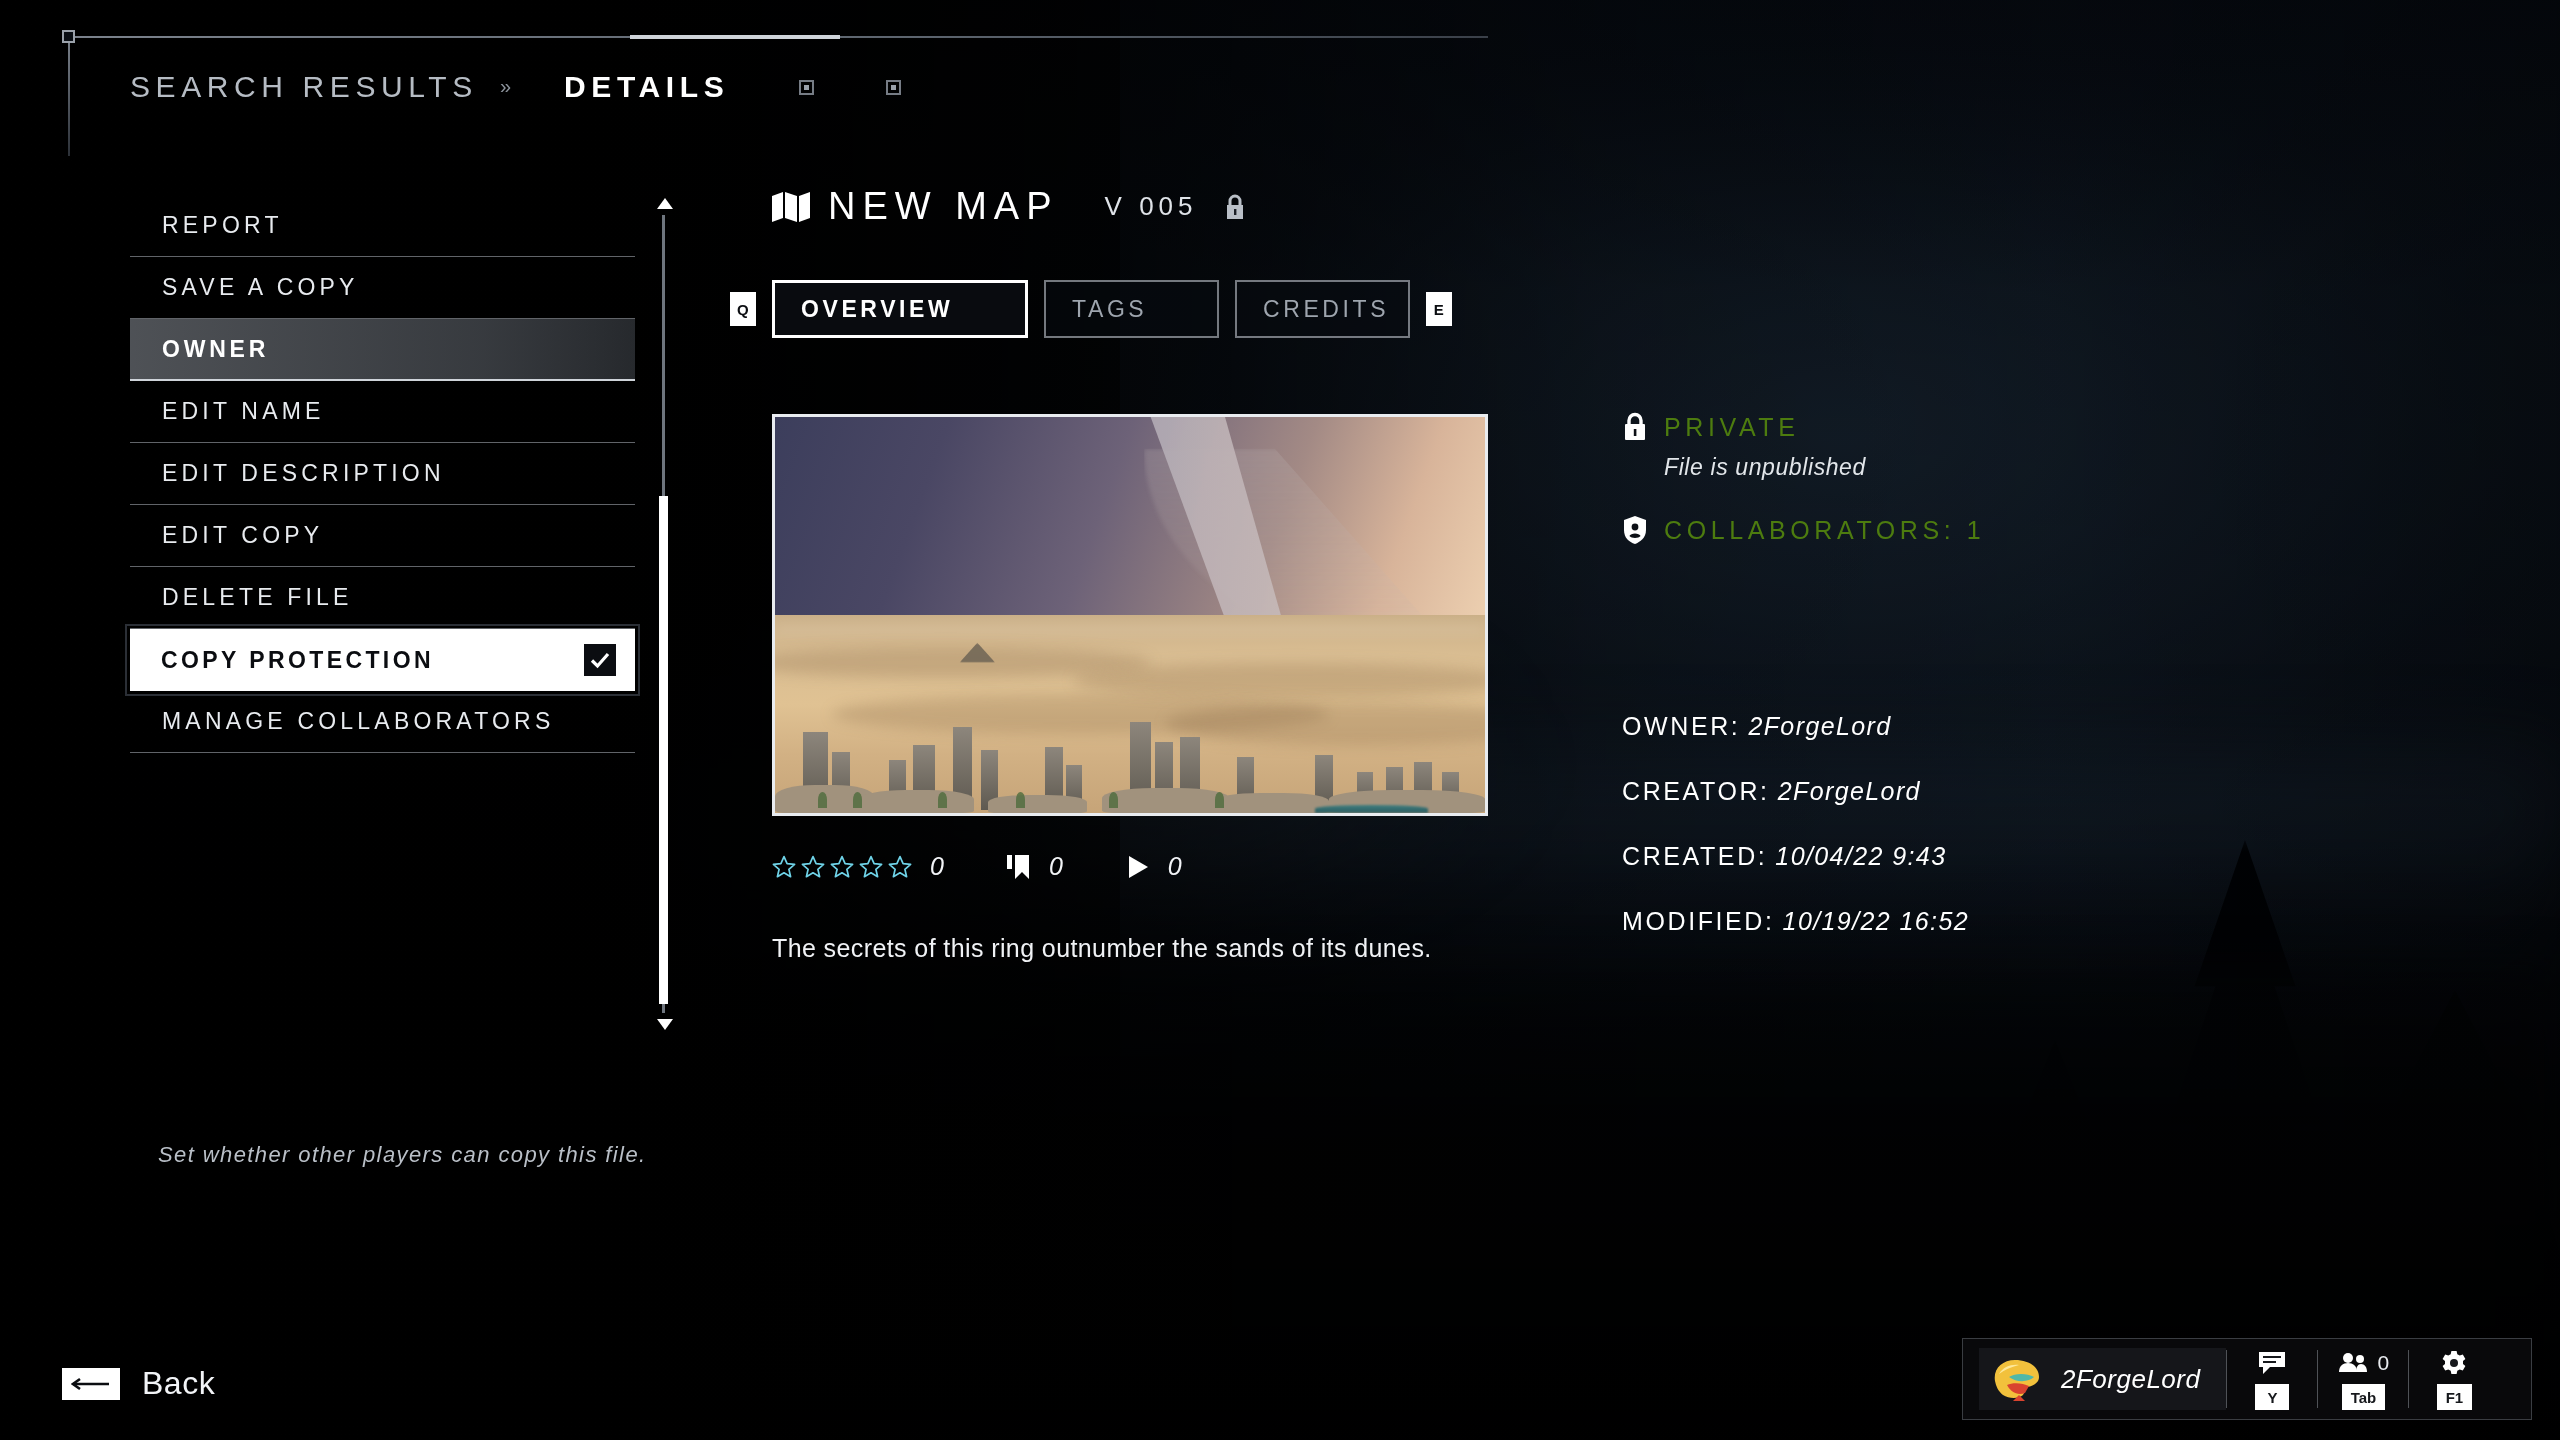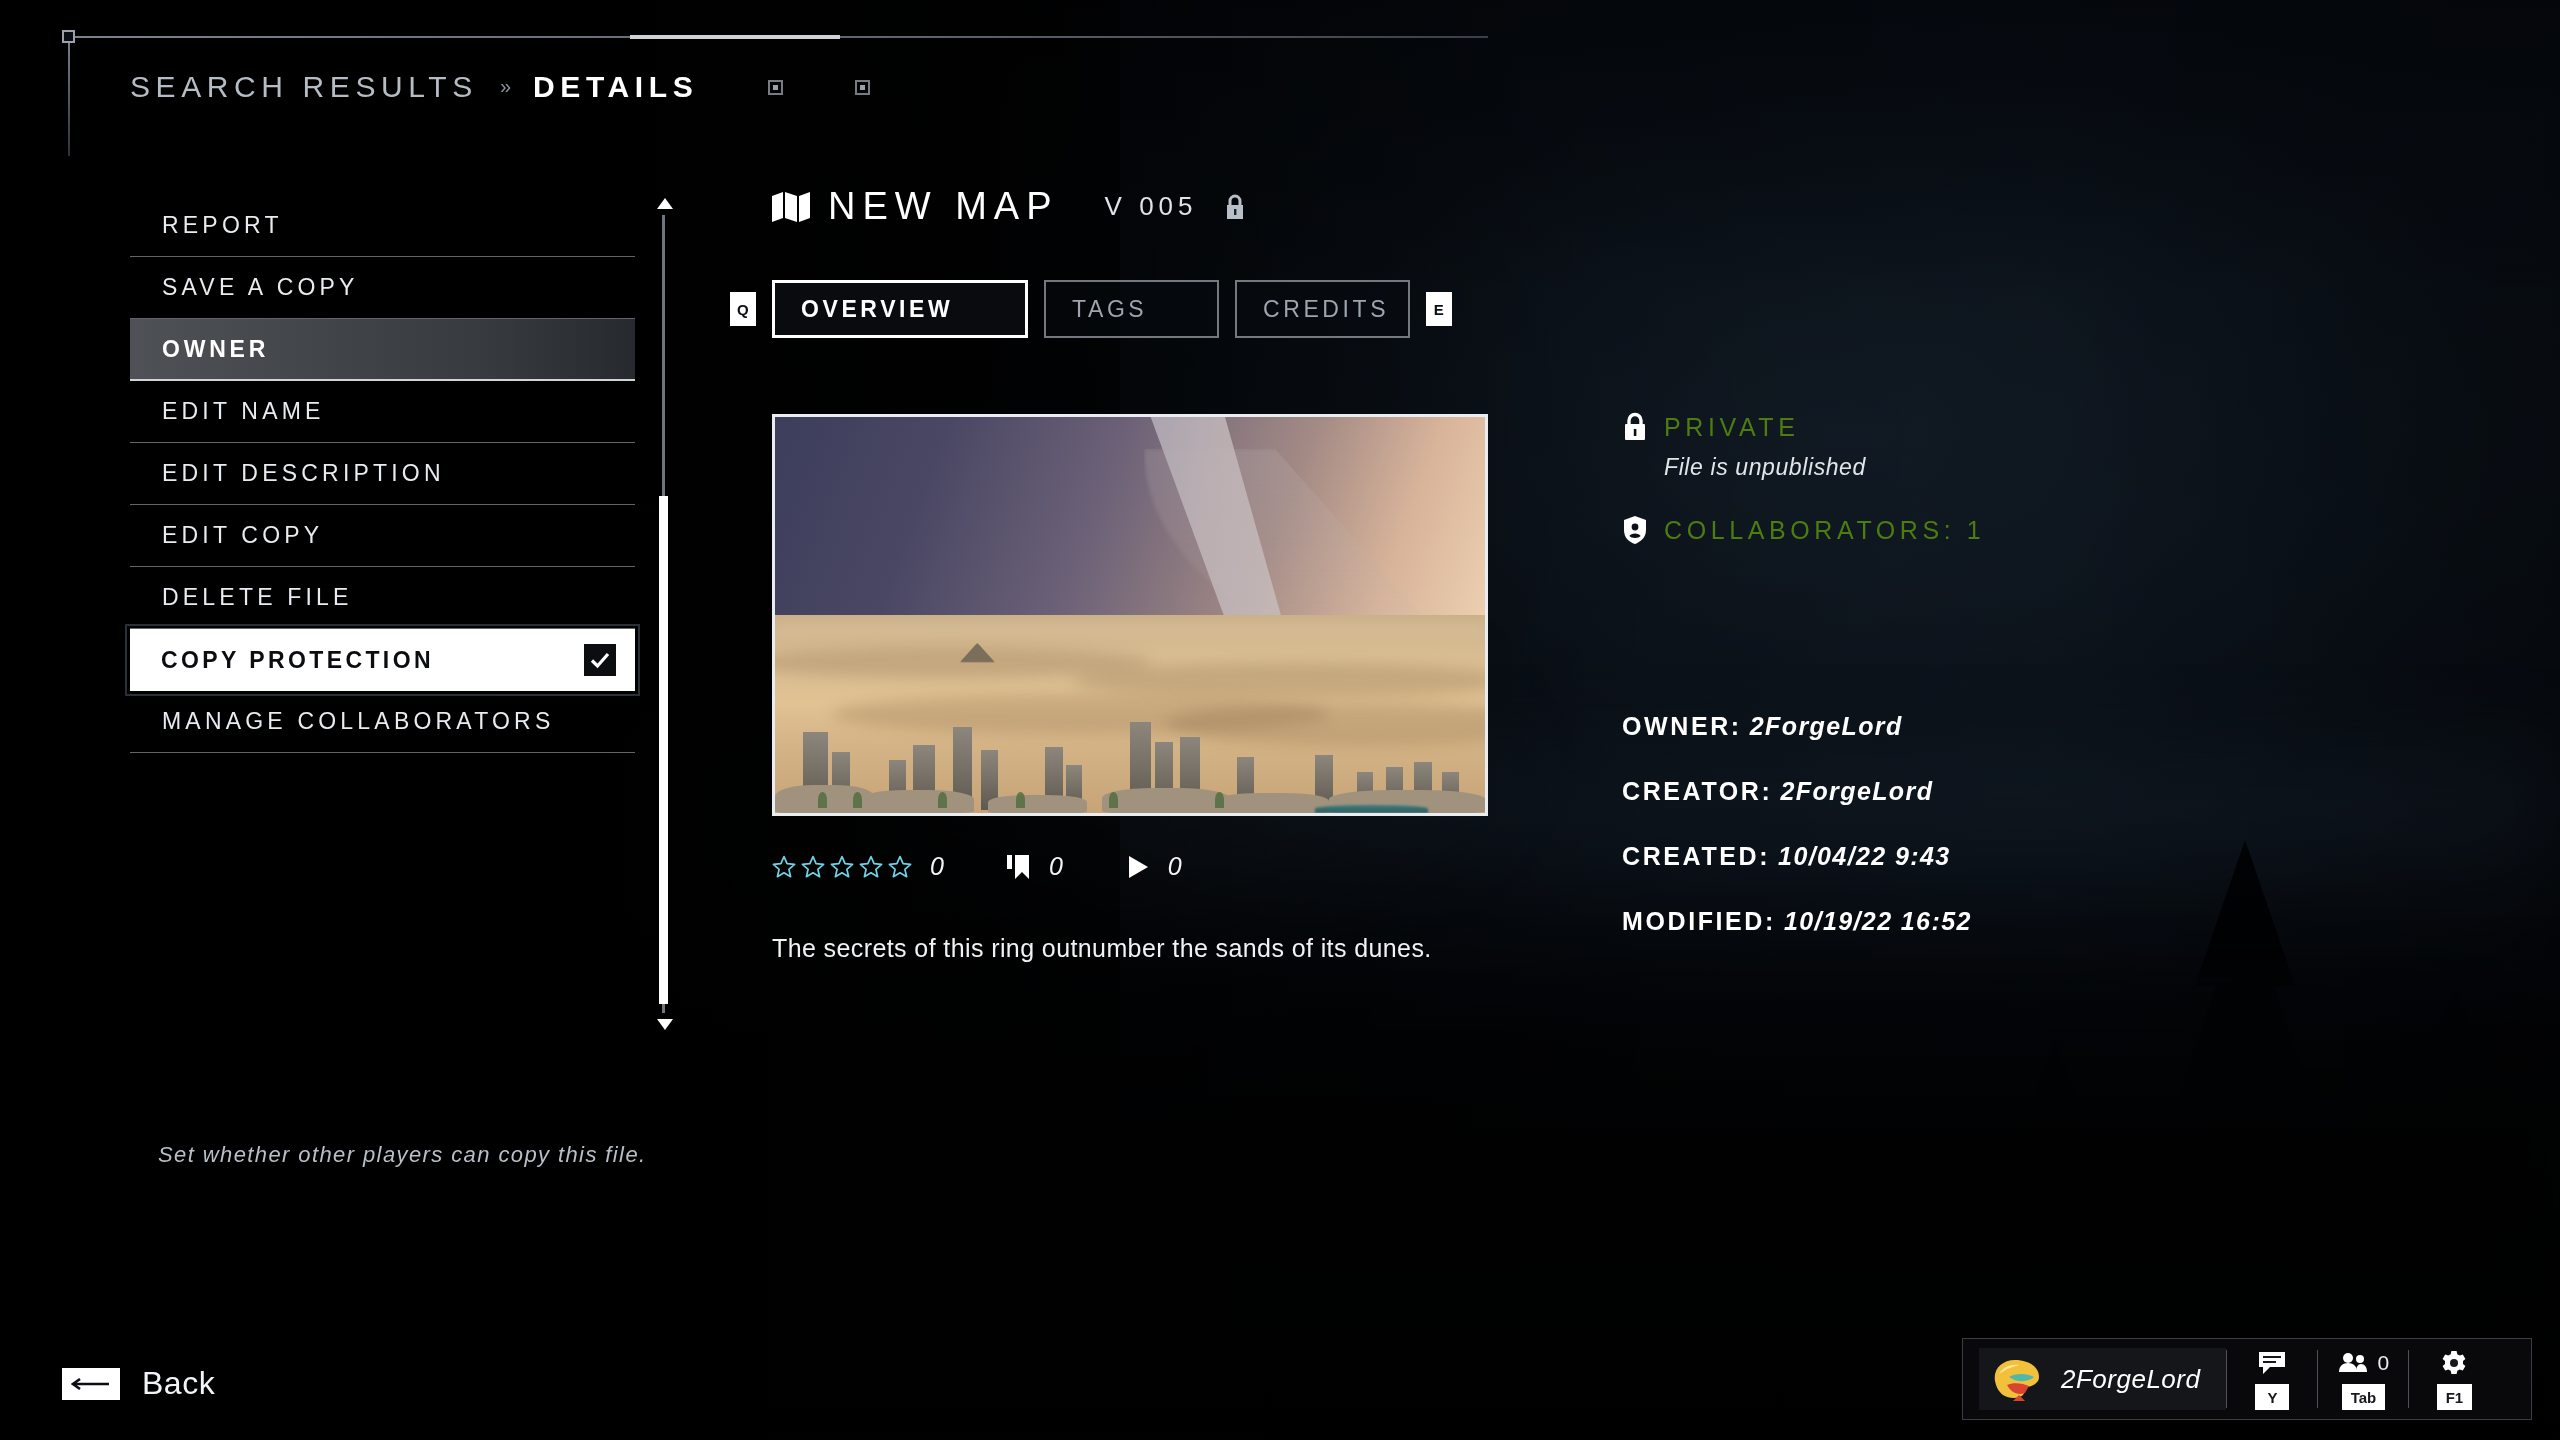--- a/index.html
+++ b/index.html
@@ -65,21 +65,21 @@
     background:linear-gradient(90deg, #7b828c 0%, #5c646e 60%, #3a4049 100%); }
   .corner-h2 { position:absolute; left:570px; top:3px; width:210px; height:4px; background:#cfd4da; }
   .corner-v { position:absolute; left:8px; top:4px; width:2px; height:120px;
     background:linear-gradient(180deg, #7b828c 0%, #2c3138 100%); }
   .corner-node { position:absolute; left:2px; top:-2px; width:13px; height:13px;
     border:2px solid #9aa1aa; background:#0a0e14; }
 
   .breadcrumb { position:absolute; left:130px; top:70px; display:flex; align-items:center; gap:22px; }
   .bc-parent { font-size:30px; letter-spacing:5.6px; color:#b6bcc4; font-weight:400; }
   .bc-sep { font-size:20px; color:#8c939c; transform:translateY(-1px); }
-  .bc-current { font-size:30px; letter-spacing:5.6px; color:#ffffff; font-weight:700; }
+  .bc-current { font-size:30px; letter-spacing:5.6px; color:#ffffff; font-weight:700;margin-left:31px; }
   .bc-keys { display:flex; gap:72px; margin-left:48px; }
   .sq-key { width:15px; height:15px; border:2px solid #767c85; display:flex; align-items:center; justify-content:center; }
   .sq-key i { display:block; width:5px; height:5px; background:#9aa1aa; }
 
   
   .menu { position:absolute; left:130px; top:195px; width:505px; }
   .menu-item {
     position:relative; height:62px; display:flex; align-items:center;
     padding:0 22px 0 32px; border-bottom:1px solid rgba(176,183,192,0.55);
   }
@@ -176,21 +176,21 @@
     font-size:25px; line-height:41px; color:#f0f2f5; letter-spacing:0.4px; }
 
   
   .info { position:absolute; left:1622px; top:412px; }
   .info-row { display:flex; align-items:center; gap:16px; }
   .info-row .ico { width:26px; height:30px; }
   .info-title { font-size:25px; letter-spacing:4.6px; color:#4d7c0f; }
   .info-sub { margin-top:12px; margin-left:42px; font-size:23px; font-style:italic;
     color:#e2e6ea; letter-spacing:0.6px; }
   .info-collab { margin-top:34px; }
-  .meta { position:absolute; left:1622px; top:712px;font-weight:bold; }
+  .meta { position:absolute; left:1622px; top:712px; }
   .meta-row { margin-bottom:36px; font-size:25px; letter-spacing:2.6px; color:#ffffff; white-space:nowrap; }
   .meta-row .v { font-style:italic; letter-spacing:1.4px; margin-left:8px; }
 
   
   .back { position:absolute; left:62px; top:1365px; display:flex; align-items:center; gap:22px; }
   .back-key { width:58px; height:32px; background:#ffffff; display:flex; align-items:center; justify-content:center; }
   .back-key svg { width:40px; height:14px; }
   .back-lbl { font-size:32px; color:#f2f4f7; letter-spacing:0.5px;text-align:center; }
 
   .player-bar {

